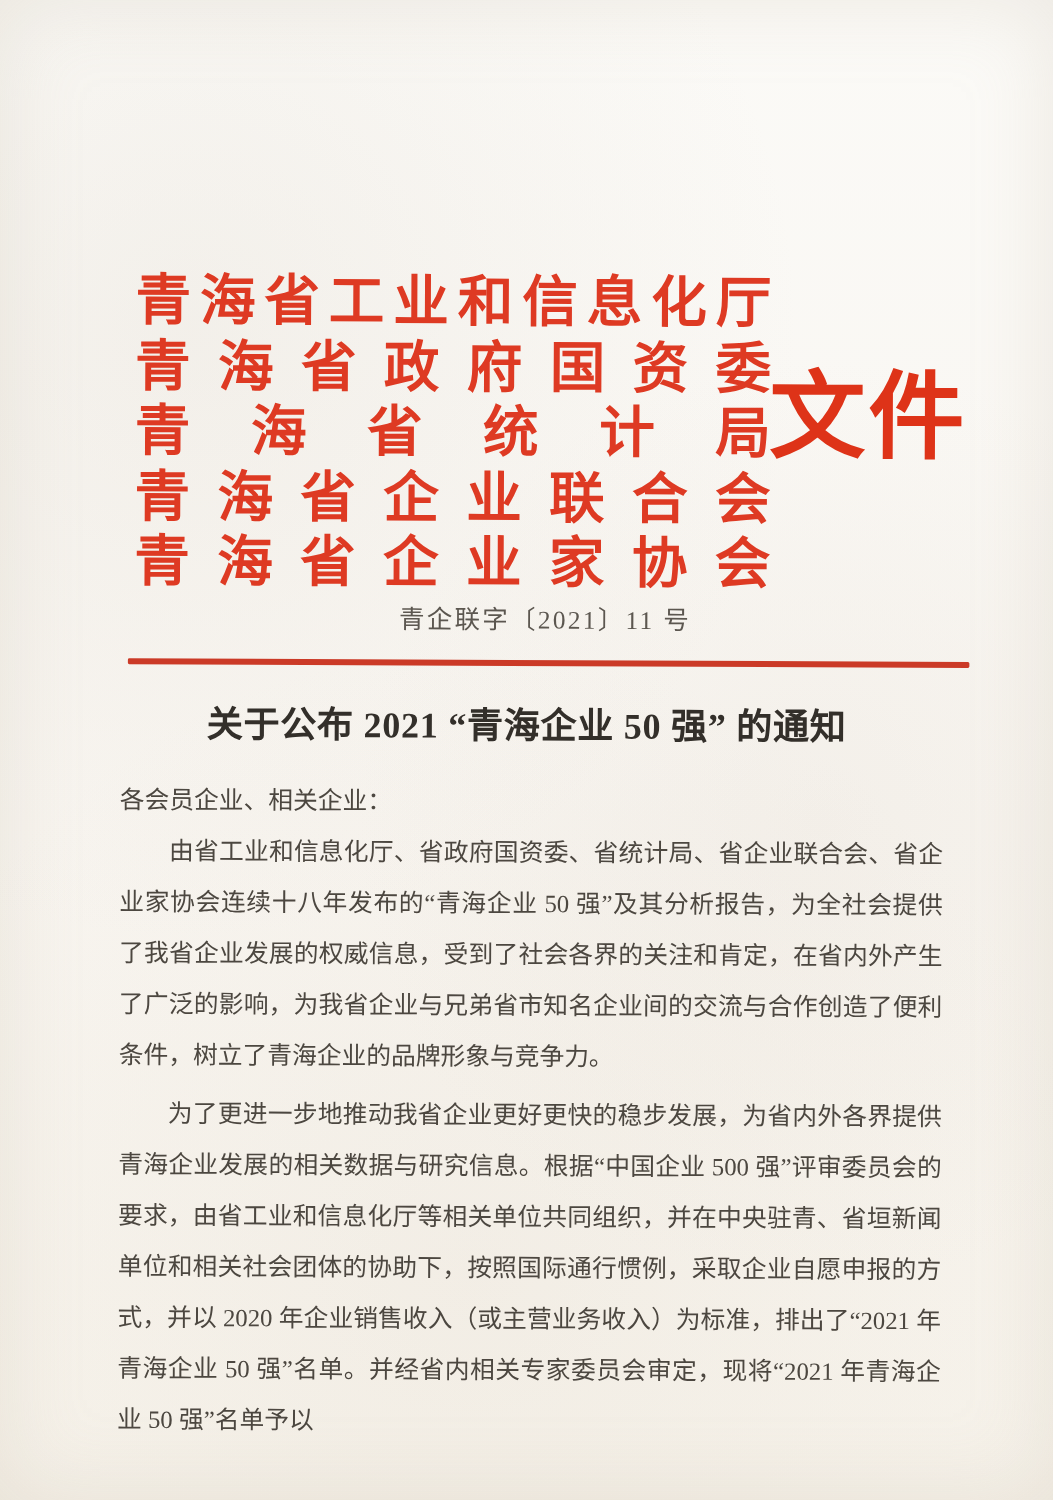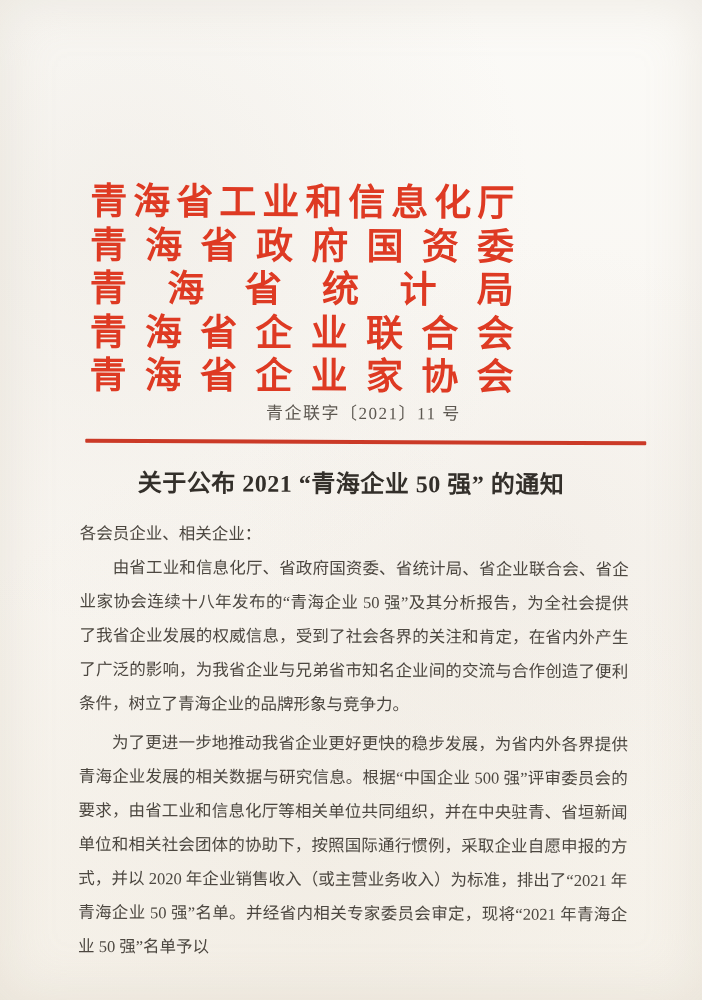--- a/index.html
+++ b/index.html
@@ -170,20 +170,21 @@
           <span>海</span>
           <span>省</span>
           <span>企</span>
           <span>业</span>
           <span>家</span>
           <span>协</span>
           <span>会</span>
         </div>
     </div>
 
+    <div class="doc-type-label">文件</div>
 
     <div class="doc-number">青企联字〔2021〕11 号</div>
 
     <div class="red-rule"></div>
 
     <div class="doc-title">关于公布 2021 “青海企业 50 强” 的通知</div>
 
     <div class="doc-body">
       <p class="salutation">各会员企业、相关企业：</p>
       <p class="para">由省工业和信息化厅、省政府国资委、省统计局、省企业联合会、省企业家协会连续十八年发布的“青海企业 50 强”及其分析报告，为全社会提供了我省企业发展的权威信息，受到了社会各界的关注和肯定，在省内外产生了广泛的影响，为我省企业与兄弟省市知名企业间的交流与合作创造了便利条件，树立了青海企业的品牌形象与竞争力。</p>

